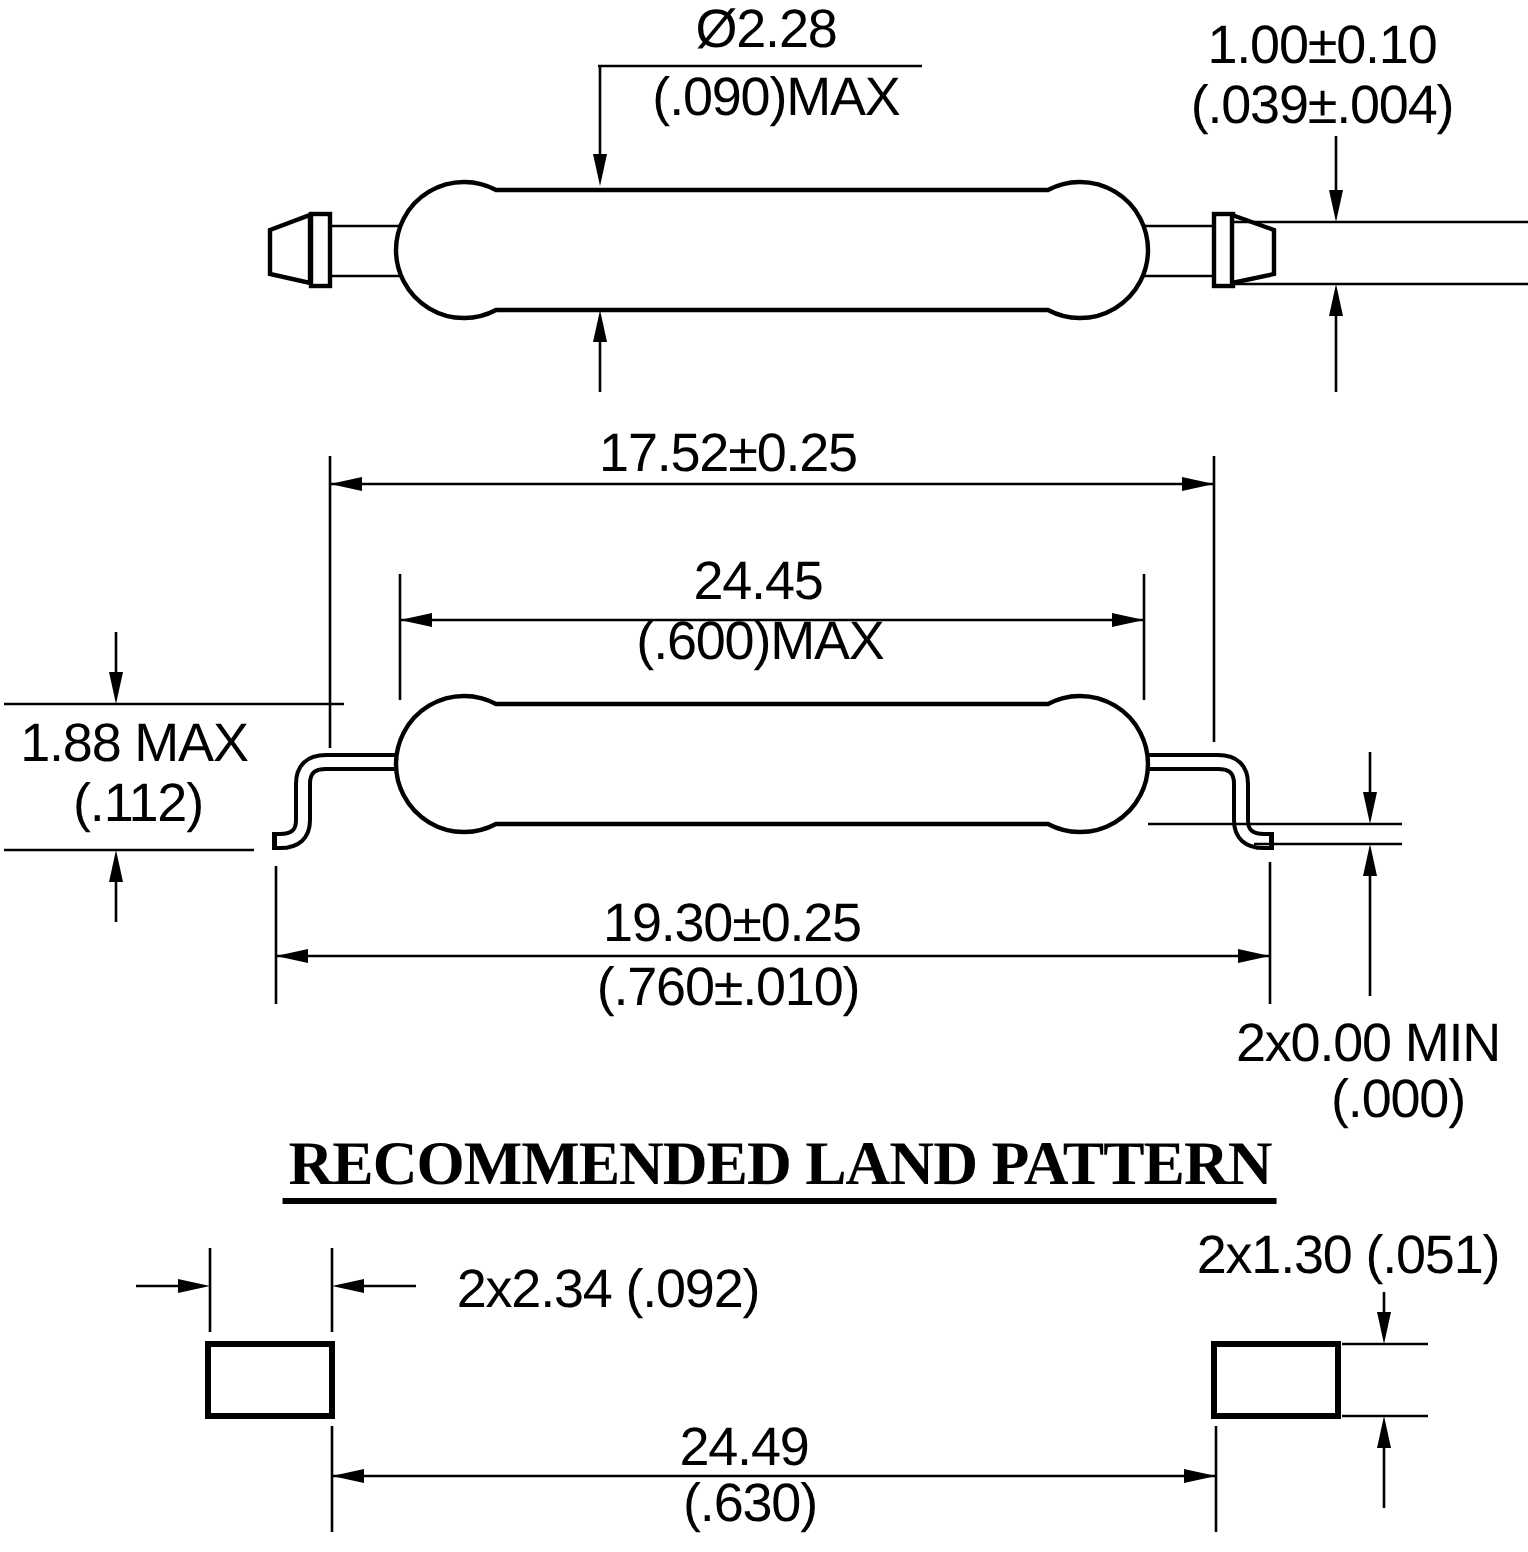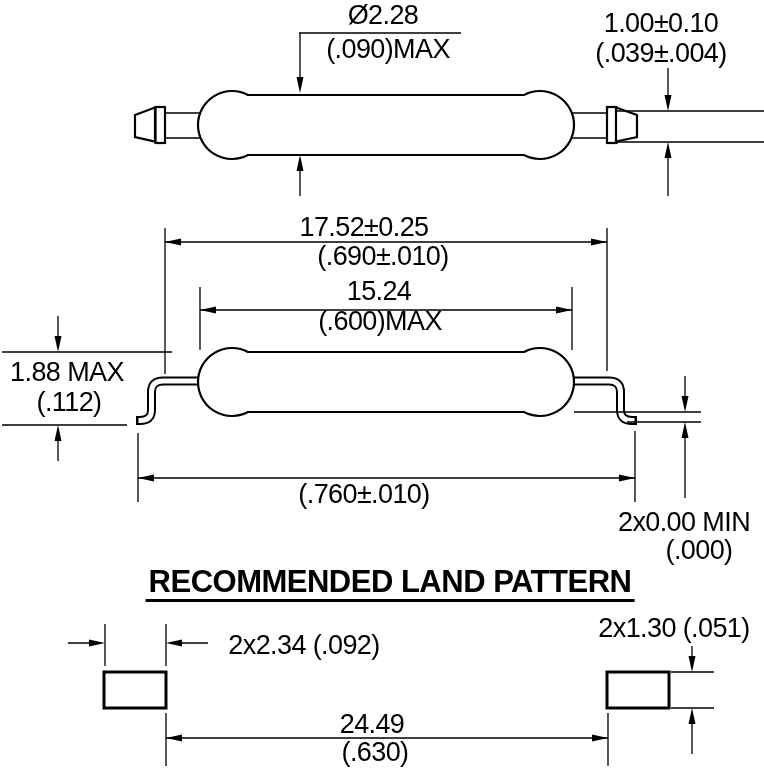--- a/index.html
+++ b/index.html
@@ -2,21 +2,21 @@
 <html><head>
 <meta charset="utf-8">
 <style>
   html,body{margin:0;padding:0;background:#fff;}
   .canvas{position:relative;width:764px;height:776px;background:#fff;overflow:hidden;
           font-family:"Liberation Sans",sans-serif;color:#000;}
   .canvas svg{position:absolute;left:0;top:0;}
   .lbl{position:absolute;transform:translate(-50%,-50%);font-size:27px;line-height:1;
        white-space:nowrap;letter-spacing:-0.6px;}
   .heading{font-weight:bold;font-size:31px;letter-spacing:-0.5px;
-           border-bottom:3px solid #000;padding:0 3px 2px 3px;}
+           border-bottom:3px solid #000;padding:0 3px 2px 3px;font-family:Liberation Serif, serif;}
   .obj{fill:none;stroke:#000;stroke-width:2.2;}
   .objf{fill:#fff;stroke:#000;stroke-width:2.2;}
   .pad{fill:#fff;stroke:#000;stroke-width:3;}
   .dim{fill:none;stroke:#000;stroke-width:1.3;}
   .ah{fill:#000;stroke:none;}
   .leadblk{fill:none;stroke:#000;stroke-width:9;}
   .leadwht{fill:none;stroke:#fff;stroke-width:5;}
 </style>
 </head>
 <body>
@@ -119,25 +119,25 @@
       </g>
     </g>
   </svg>
 
   <div class="lbl" style="left:383px;top:15px">Ø2.28</div>
   <div class="lbl" style="left:388px;top:49px">(.090)MAX</div>
   <div class="lbl" style="left:661px;top:23px">1.00±0.10</div>
   <div class="lbl" style="left:661px;top:53px">(.039±.004)</div>
 
   <div class="lbl" style="left:364px;top:227px">17.52±0.25</div>
-  <div class="lbl" style="left:383px;top:256px">(.690±.010)</div>
-  <div class="lbl" style="left:379px;top:291px">15.24</div>
+  <div class="lbl" style="left:379px;top:291px">24.45</div>
   <div class="lbl" style="left:380px;top:321px">(.600)MAX</div>
   <div class="lbl" style="left:67px;top:372px">1.88 MAX</div>
   <div class="lbl" style="left:69px;top:402px">(.112)</div>
+  <div class="lbl" style="left:366px;top:462px">19.30±0.25</div>
   <div class="lbl" style="left:364px;top:494px">(.760±.010)</div>
   <div class="lbl" style="left:684px;top:522px">2x0.00 MIN</div>
   <div class="lbl" style="left:699px;top:550px">(.000)</div>
 
   <div class="lbl heading" style="left:390px;top:584px">RECOMMENDED LAND PATTERN</div>
   <div class="lbl" style="left:304px;top:645px">2x2.34 (.092)</div>
   <div class="lbl" style="left:674px;top:628px">2x1.30 (.051)</div>
   <div class="lbl" style="left:372px;top:724px">24.49</div>
   <div class="lbl" style="left:375px;top:752px">(.630)</div>
 </div>

